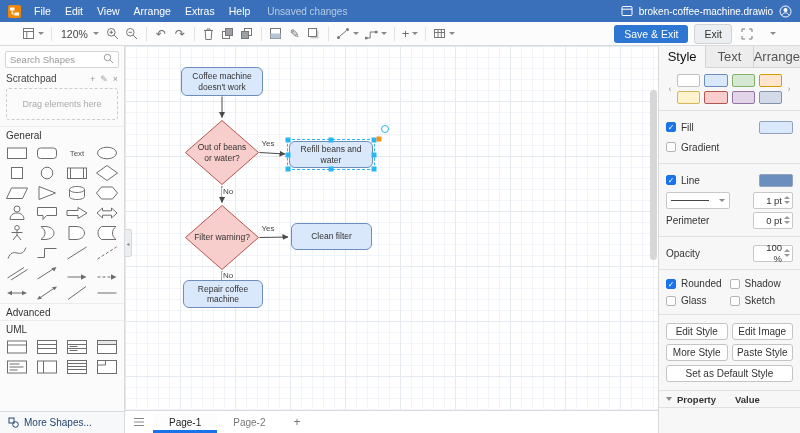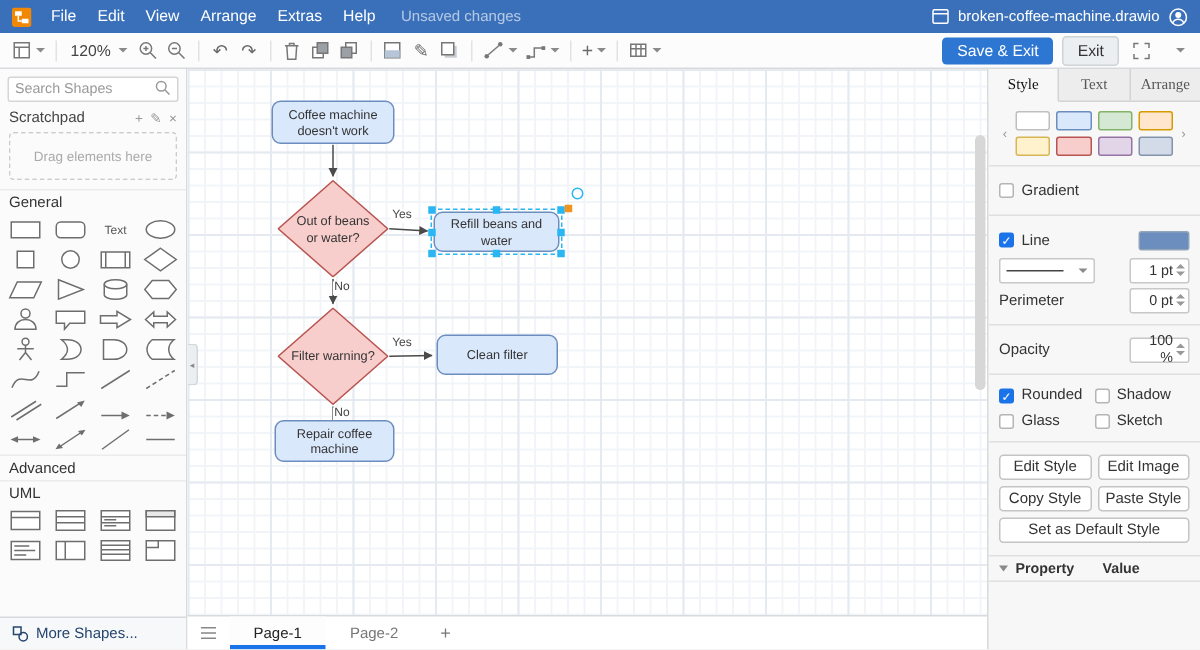--- a/index.html
+++ b/index.html
@@ -12,21 +12,21 @@
              display:flex; align-items:center; color:#fff; padding:0 8px; }
   .logo { display:flex; align-items:center; margin-right:6px; }
   .menus { display:flex; }
   .menu-item { padding:0 7px; font-size:10.5px; line-height:22px; cursor:default; }
   .mb-status { margin-left:10px; font-size:10px; color:rgba(255,255,255,.62); }
   .mb-right { margin-left:auto; display:flex; align-items:center; gap:6px; font-size:10px; }
   .mb-ic { display:flex; align-items:center; }
 
   
   .toolbar { position:absolute; left:0; top:22px; width:800px; height:24px; background:#fcfcfc;
-             border-bottom:1px solid #d8dadd; display:flex; align-items:center; padding:0 6px; }
+             border-bottom:1px solid #d8dadd; display:flex; align-items:center; padding:0 20px; }
   .tb-left { display:flex; align-items:center; gap:1px; }
   .tb-icon { min-width:18px; height:18px; display:flex; align-items:center; justify-content:center;
              border-radius:2px; color:#6a6a6a; padding:0 2px; }
   .tb-icon .gl { font-size:12px; line-height:1; color:#6a6a6a; }
   .tb-sep { width:1px; height:14px; background:#e2e2e2; margin:0 4px; }
   .tb-zoom { display:flex; align-items:center; gap:2px; padding:0 4px; font-size:10.5px; color:#444; }
   .caret { display:inline-block; width:0; height:0; border-left:3px solid transparent;
            border-right:3px solid transparent; border-top:3.5px solid #8a8a8a; margin-left:3px; }
   .tb-right { margin-left:auto; display:flex; align-items:center; gap:6px; }
   .btn-primary { background:#2d76d2; color:#fff; font-size:10.5px; padding:3px 10px; border:none;
@@ -92,22 +92,22 @@
   .page-tab { height:100%; display:flex; align-items:center; padding:0 16px; color:#777; }
   .page-tab.active { color:#222; background:#fdfdfd; box-shadow:inset 0 -3px 0 #1a73e8; }
   .pb-add { padding:0 12px; font-size:12px; color:#777; }
   .pb-add::before { content:"+"; }
 
   
   .format { position:absolute; left:658px; top:46px; width:142px; height:387px; background:#f7f7f7;
             border-left:1px solid #d8dadd; display:flex; flex-direction:column; font-size:10px; color:#333;
             overflow:hidden; }
   .fmt-tabs { display:flex; height:22px; background:#ededed; border-bottom:1px solid #d4d4d4; flex:none; }
-  .fmt-tab { flex:1; display:flex; align-items:center; justify-content:center; font-size:10px;
-             color:#555; border-right:1px solid #d4d4d4;font-family:Liberation Serif, serif; }
+  .fmt-tab { flex:1; display:flex; align-items:center; justify-content:center; font-size:13px;
+             color:#555; border-right:1px solid #d4d4d4; }
   .fmt-tab:last-child { border-right:none; }
   .fmt-tab.active { background:#f7f7f7; color:#111; margin-bottom:-1px; border-bottom:1px solid #f7f7f7; }
   .fmt-body { padding:6px 7px 0; display:flex; flex-direction:column; overflow:hidden; }
   .preset-wrap { display:flex; align-items:center; gap:3px; }
   .fmt-arrow { color:#999; font-size:9px; width:8px; text-align:center; flex:none; }
   .arrow-left::before { content:"\2039"; }
   .arrow-right2::before { content:"\203A"; }
   .preset-grid { display:grid; grid-template-columns:repeat(4,1fr); gap:4px; flex:1; }
   .preset { height:13px; border:1px solid #cfcfcf; border-radius:2px; }
   .fmt-divider { height:1px; background:#e0e0e0; margin:6px -7px; flex:none; }
@@ -643,20 +643,25 @@
             <div class="preset" style="background: rgb(255, 230, 204); border-color: rgb(215, 155, 0);"></div>
             <div class="preset" style="background: rgb(255, 242, 204); border-color: rgb(214, 182, 86);"></div>
             <div class="preset" style="background: rgb(248, 206, 204); border-color: rgb(184, 84, 80);"></div>
             <div class="preset" style="background: rgb(225, 213, 231); border-color: rgb(150, 115, 166);"></div>
             <div class="preset" style="background: rgb(212, 219, 232); border-color: rgb(131, 147, 171);"></div>
           </div>
         <span class="fmt-arrow arrow-right2"></span>
       </div>
       <div class="fmt-divider"></div>
       <div class="fmt-row">
+        <span class="cb checked" id="cb-fill"></span>
+        <span>Fill</span>
+        <span class="color-btn" id="fill-swatch" style="background: rgb(218, 232, 252);"></span>
+      </div>
+      <div class="fmt-row">
         <span class="cb" id="cb-gradient"></span>
         <span>Gradient</span>
       </div>
       <div class="fmt-divider"></div>
       <div class="fmt-row">
         <span class="cb checked" id="cb-line"></span>
         <span>Line</span>
         <span class="color-btn" id="line-swatch" style="background: rgb(108, 142, 191);"></span>
       </div>
       <div class="fmt-row">
@@ -709,21 +714,21 @@
           </label>
           <label class="toggle">
             <span class="cb"></span>
             <span>Sketch</span>
           </label>
         </div>
       <div class="fmt-divider"></div>
       <div class="btn-grid" id="style-buttons">
           <div class="fmt-btn">Edit Style</div>
           <div class="fmt-btn">Edit Image</div>
-          <div class="fmt-btn">Copy Style</div>
+          <div class="fmt-btn">More Style</div>
           <div class="fmt-btn">Paste Style</div>
           <div class="fmt-btn wide">Set as Default Style</div>
         </div>
       <div class="prop-hdr">
         <span class="ph-ic"></span>
         <span class="ph-prop">Property</span>
         <span>Value</span>
       </div>
     </div>
   </aside>

